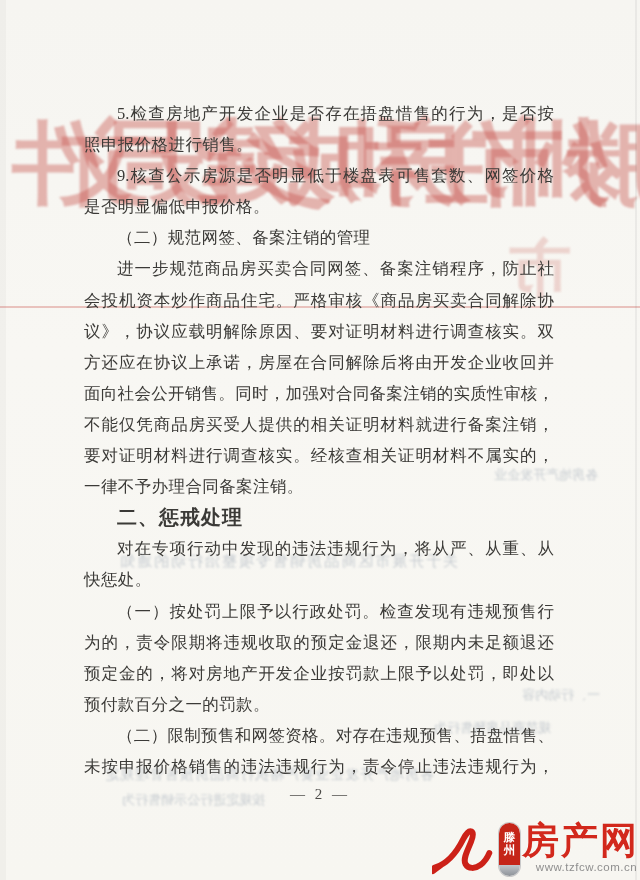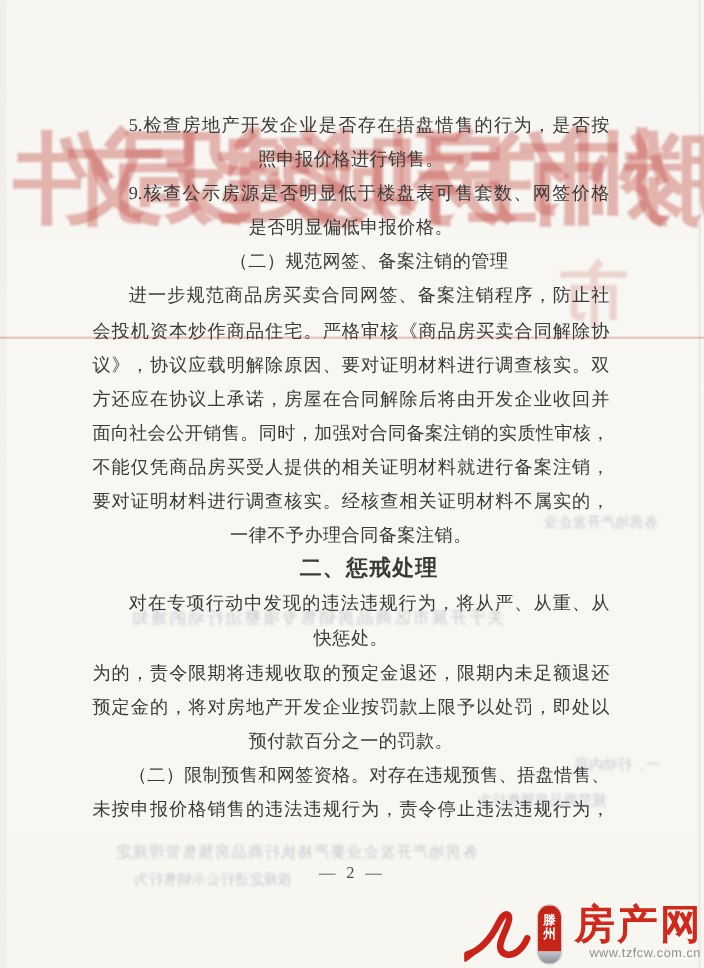--- a/index.html
+++ b/index.html
@@ -60,21 +60,21 @@
   .gray-bleeds span:nth-of-type(4){left:434px;top:719px;font-size:13px;}
   .gray-bleeds span:nth-of-type(5){left:104px;top:766px;font-size:14px;letter-spacing:1px;}
   .gray-bleeds span:nth-of-type(6){left:122px;top:791px;font-size:13px;}
 
   
   .doc-body{
     position:absolute;left:84px;top:98px;width:470px;
     font-size:16.5px;line-height:31.1px;color:#3b3a37;
   }
   .doc-line{
-    height:31.1px;white-space:nowrap;letter-spacing:0.4px;text-align:center;
+    height:31.1px;white-space:nowrap;letter-spacing:0.4px;
   }
   .doc-line.just{
     white-space:normal;letter-spacing:0;
     text-align:justify;text-align-last:justify;text-justify:inter-character;
   }
   .doc-line.indent{text-indent:33px;}
   .doc-line.bold{
     font-weight:bold;
     font-family:Liberation Sans, sans-serif;
     font-size:20px;letter-spacing:1px;
@@ -97,21 +97,21 @@
     box-shadow:0 0 0 1px #c9c9c9;
     background:#fff;
   }
   .cap-chars{
     flex:1;background:#c52519;color:#fff;
     display:flex;flex-direction:column;align-items:center;justify-content:center;
     font-size:11.5px;line-height:13px;font-weight:bold;
     font-family:"Liberation Sans","DejaVu Sans",sans-serif;
   }
   .cap-tip{height:11px;background:linear-gradient(180deg,#c2c6cb,#8d9298);}
-  .logo-right{margin-left:12px;}
+  .logo-right{margin-left:2px;}
   .logo-name{
     font-size:37px;line-height:36px;font-weight:bold;color:#d2281c;
     letter-spacing:2px;
     font-family:"Liberation Sans","DejaVu Sans",sans-serif;
   }
   .logo-url{
     font-size:11.5px;line-height:12px;color:#8f8f8f;margin-top:2px;padding-left:12px;
     font-family:"Liberation Sans","DejaVu Sans",sans-serif;
     letter-spacing:0.5px;
     text-align:center;
@@ -147,20 +147,21 @@
       <div class="doc-line just">会投机资本炒作商品住宅。严格审核《商品房买卖合同解除协</div>
       <div class="doc-line just">议》，协议应载明解除原因、要对证明材料进行调查核实。双</div>
       <div class="doc-line just">方还应在协议上承诺，房屋在合同解除后将由开发企业收回并</div>
       <div class="doc-line just">面向社会公开销售。同时，加强对合同备案注销的实质性审核，</div>
       <div class="doc-line just">不能仅凭商品房买受人提供的相关证明材料就进行备案注销，</div>
       <div class="doc-line just">要对证明材料进行调查核实。经核查相关证明材料不属实的，</div>
       <div class="doc-line">一律不予办理合同备案注销。</div>
       <div class="doc-line indent bold">二、惩戒处理</div>
       <div class="doc-line indent just">对在专项行动中发现的违法违规行为，将从严、从重、从</div>
       <div class="doc-line">快惩处。</div>
+      <div class="doc-line indent just">（一）按处罚上限予以行政处罚。检查发现有违规预售行</div>
       <div class="doc-line just">为的，责令限期将违规收取的预定金退还，限期内未足额退还</div>
       <div class="doc-line just">预定金的，将对房地产开发企业按罚款上限予以处罚，即处以</div>
       <div class="doc-line">预付款百分之一的罚款。</div>
       <div class="doc-line indent just">（二）限制预售和网签资格。对存在违规预售、捂盘惜售、</div>
       <div class="doc-line just">未按申报价格销售的违法违规行为，责令停止违法违规行为，</div>
     </div>
 
   <div class="page-number">— 2 —</div>
 
   <div class="logo">

